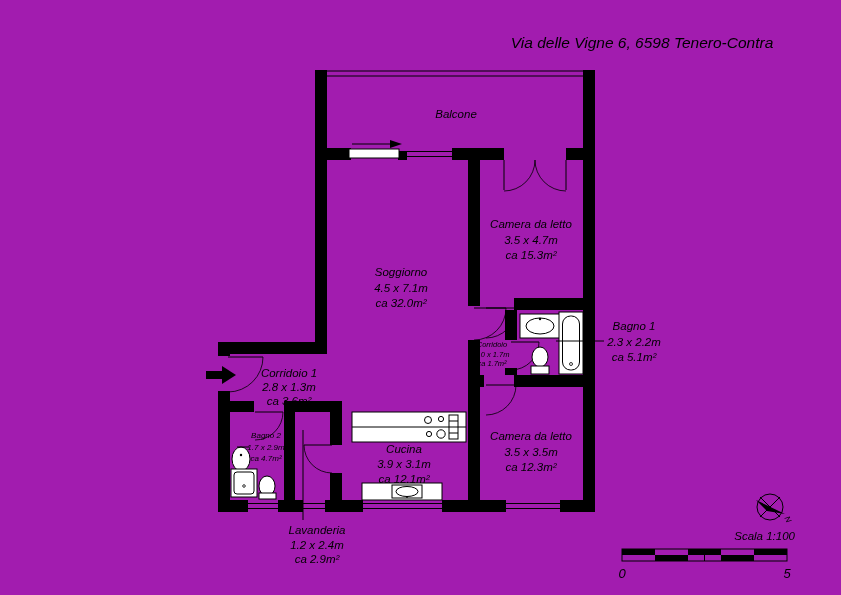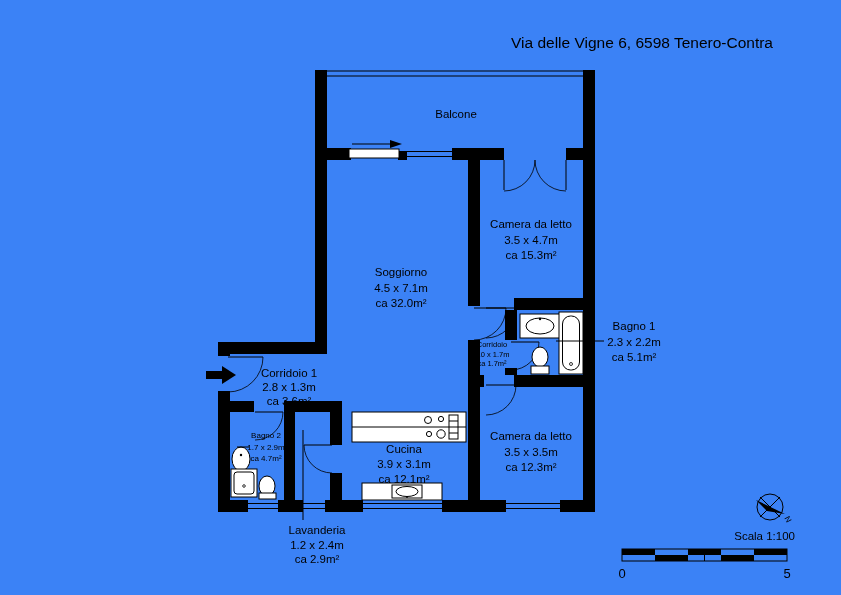--- a/index.html
+++ b/index.html
@@ -1,17 +1,17 @@
 <!DOCTYPE html>
 <html><head>
 <meta charset="utf-8">
 <style>
   html,body{margin:0;padding:0;background:#fff;}
-  .canvas{position:relative;width:841px;height:595px;background:#3b82f6;overflow:hidden;
-          font-family:"Liberation Sans", sans-serif;}
+  .canvas{position:relative;width:841px;height:595px;background:#a21caf;overflow:hidden;
+          font-family:"Liberation Sans", sans-serif;font-style:italic;}
   svg{display:block;}
   svg text{fill:#000;font-family:"Liberation Sans", sans-serif;}
   .wall{fill:#000;stroke:none;}
   .thin{stroke:#000;stroke-width:1;fill:none;}
   .fix{stroke:#000;stroke-width:1;fill:#fff;}
   .arc{stroke:#000;stroke-width:0.8;fill:none;}
   .lbl{font-size:11.5px;}
   .lbl-sm{font-size:8px;}
   .lbl-xs{font-size:7.5px;}
   .title{font-size:15.5px;}

